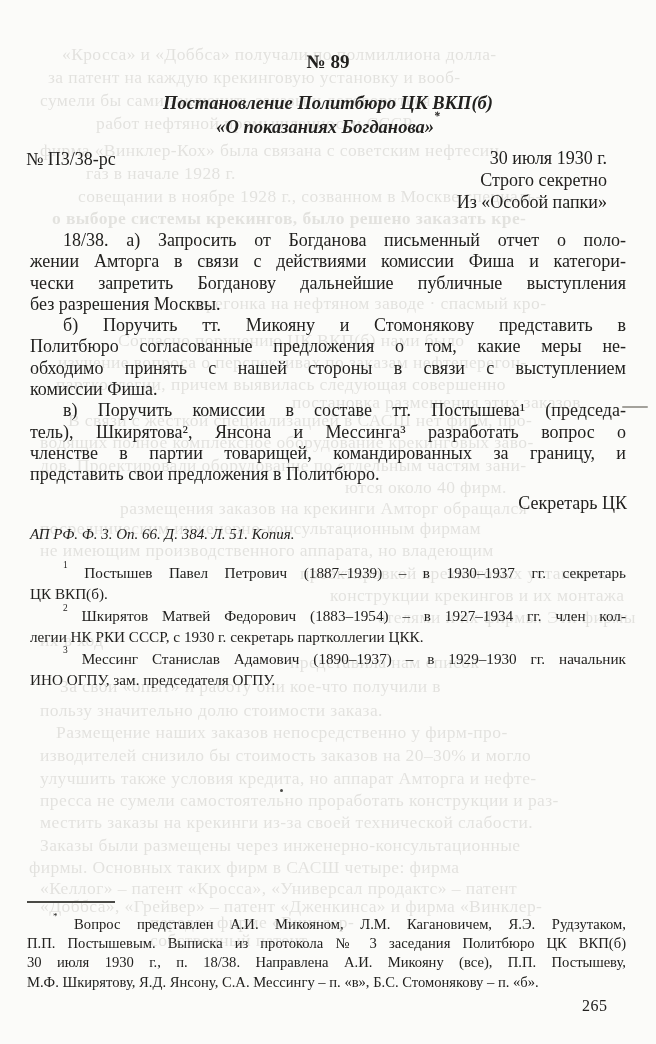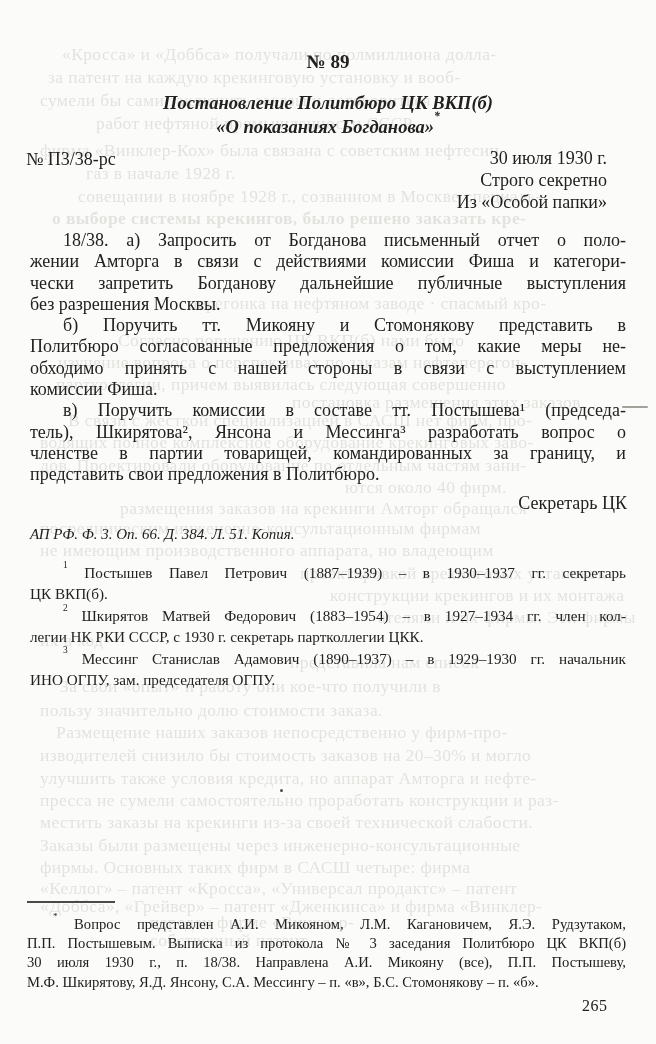--- a/index.html
+++ b/index.html
@@ -122,21 +122,21 @@
       <div class="bleed-line" style="top: 630px; left: 40px;">их в ход</div>
       <div class="bleed-line" style="top: 652px; left: 290px;">представила нам список</div>
       <div class="bleed-line" style="top: 676px; left: 60px;">За свои «опыт» и работу они кое-что получили в</div>
       <div class="bleed-line" style="top: 700px; left: 40px;">пользу значительно долю стоимости заказа.</div>
       <div class="bleed-line" style="top: 722px; left: 56px;">Размещение наших заказов непосредственно у фирм-про-</div>
       <div class="bleed-line" style="top: 745px; left: 40px;">изводителей снизило бы стоимость заказов на 20–30% и могло</div>
       <div class="bleed-line" style="top: 768px; left: 40px;">улучшить также условия кредита, но аппарат Амторга и нефте-</div>
       <div class="bleed-line" style="top: 790px; left: 40px;">пресса не сумели самостоятельно проработать конструкции и раз-</div>
       <div class="bleed-line" style="top: 812px; left: 40px;">местить заказы на крекинги из-за своей технической слабости.</div>
       <div class="bleed-line" style="top: 835px; left: 40px;">Заказы были размещены через инженерно-консультационные</div>
-      <div class="bleed-line" style="top: 857px; left: 40px; text-align: right;">фирмы. Основных таких фирм в САСШ четыре: фирма</div>
+      <div class="bleed-line" style="top: 857px; left: 29px; text-align: right;">фирмы. Основных таких фирм в САСШ четыре: фирма</div>
       <div class="bleed-line" style="top: 878px; left: 40px;">«Келлог» – патент «Кросса», «Универсал продактс» – патент</div>
       <div class="bleed-line" style="top: 896px; left: 40px;">«Доббса», «Грейвер» – патент «Дженкинса» и фирма «Винклер-</div>
       <div class="bleed-line" style="top: 912px; left: 150px;">передан фирме «Винклер-</div>
       <div class="bleed-line" style="top: 930px; left: 150px;">собственный патент</div>
     </div>
 
   <div class="content-layer">
 
     <div class="abs doc-number">№ 89</div>
 

